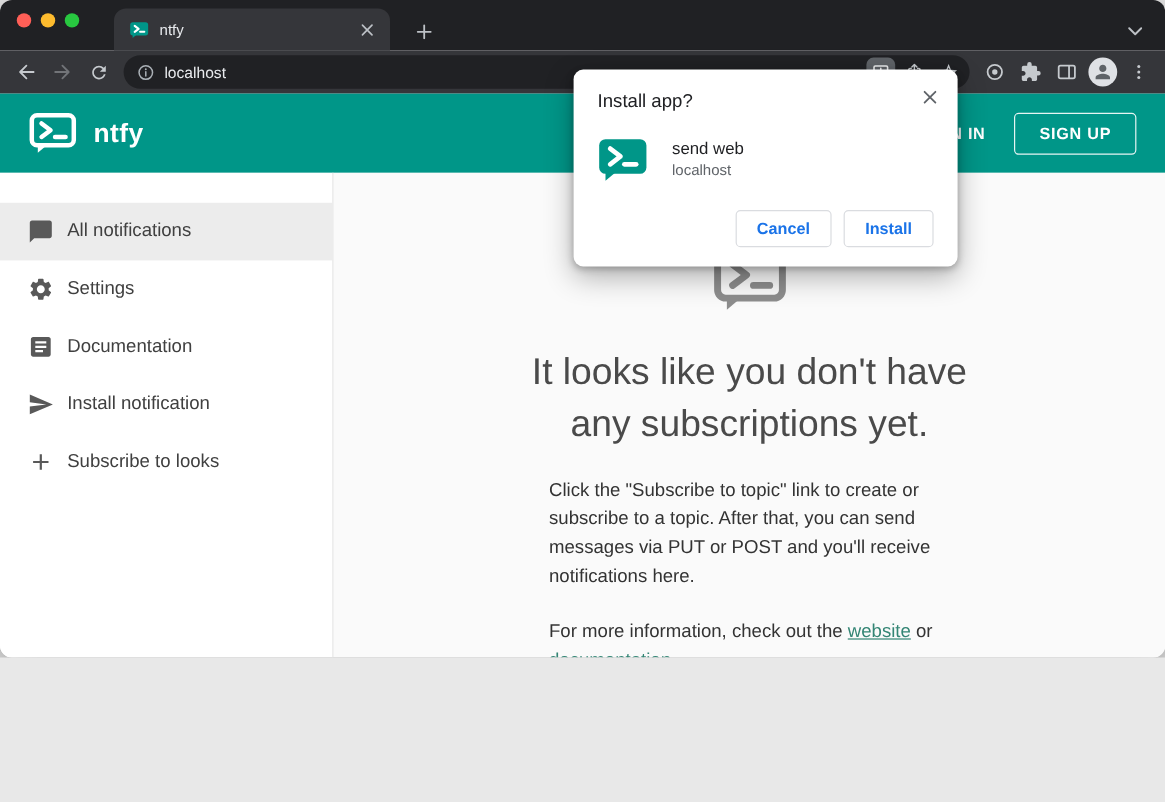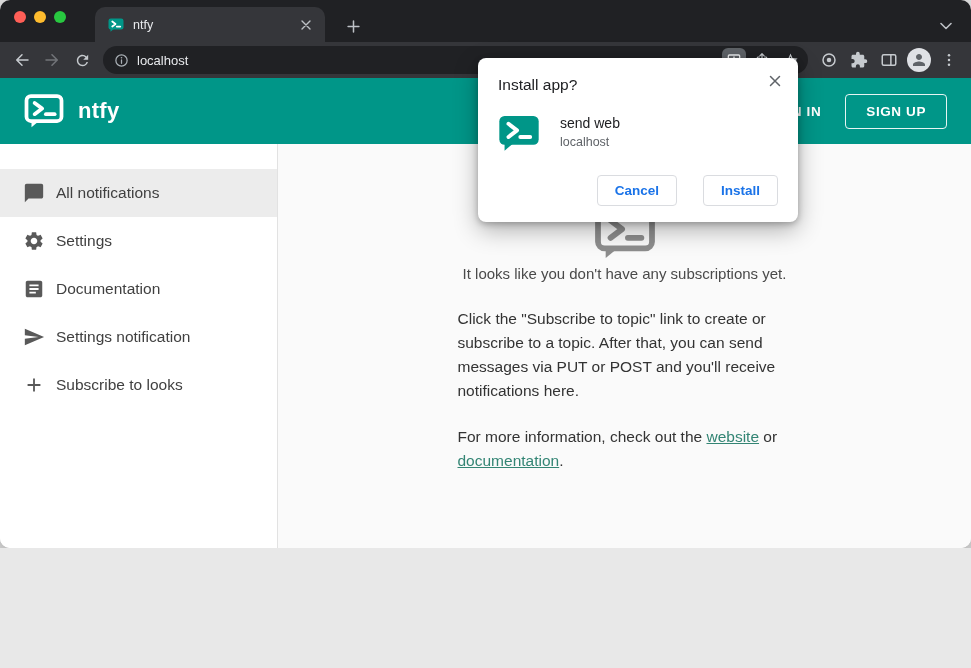--- a/index.html
+++ b/index.html
@@ -42,33 +42,33 @@
   .content { flex:1; display:flex; min-height:0; }
   .sidebar { width:278px; flex:0 0 auto; background:#fff; border-right:1px solid #e2e2e2; padding-top:25px; }
   .side-item { height:48px; display:flex; align-items:center; padding:0 16px 0 23px; cursor:pointer; }
   .side-item.selected { background:#ececec; }
   .side-icon { width:22px; height:22px; color:#595959; flex:0 0 auto; }
   .side-label { margin-left:11px; font-size:15.5px; color:#404040; }
 
   .main { flex:1; background:#fafafa; overflow:auto; }
   .empty { width:372px; margin:62px auto 0; text-align:center; }
   .empty-logo { width:62px; height:54px; color:#8d8d8d; }
-  .empty-heading { margin-top:0; font-size:15px; font-weight:400; line-height:1.38; color:#4a4a4a; }
+  .empty-heading { margin-top:24px; font-size:31px; font-weight:400; line-height:1.38; color:#4a4a4a; }
   .empty-para { width:334px; margin:22px auto 0; text-align:left; font-size:15.5px; line-height:1.55; color:#333; }
   .empty-para a { color:#338574; text-decoration:underline; cursor:pointer; }
 
   
   .dialog { position:absolute; left:478px; top:58px; width:320px; background:#fff; border-radius:8px; box-shadow:0 2px 6px rgba(0,0,0,.25), 0 8px 24px rgba(0,0,0,.3); z-index:50; padding:18px 20px 16px; color:#202124; }
   .dlg-title { font-size:15.5px; }
   .dlg-close { position:absolute; right:12px; top:12px; width:22px; height:22px; display:flex; align-items:center; justify-content:center; border-radius:50%; cursor:pointer; }
   .dlg-row { margin-top:19px; display:flex; align-items:flex-start; gap:20px; }
   .dlg-appicon { width:42px; height:40px; flex:0 0 auto; }
   .dlg-appname { font-size:14px; color:#202124; margin-top:2px; }
   .dlg-origin { font-size:12.5px; color:#5f6368; margin-top:4px; }
-  .dlg-actions { margin-top:22px; display:flex; justify-content:flex-end; gap:26px; }
+  .dlg-actions { margin-top:22px; display:flex; justify-content:flex-end; gap:10px; }
   .dlg-btn { font-family:inherit; font-size:13.5px; font-weight:bold; color:#1a73e8; background:#fff; border:1px solid #dadce0; border-radius:4px; padding:7px 17px; cursor:pointer; }
 </style>
 </head>
 <body>
 
 <div class="window">
 
   <div class="titlebar">
     <div class="traffic">
       <span class="tl-red"></span>
@@ -212,21 +212,21 @@
         <div class="side-item">
           <svg class="side-icon" viewBox="0 0 24 24">
               <path fill="currentColor" d="M19 3H5c-1.1 0-2 .9-2 2v14c0 1.1.9 2 2 2h14c1.1 0 2-.9 2-2V5c0-1.1-.9-2-2-2zm-5 14H7v-2h7v2zm3-4H7v-2h10v2zm0-4H7V7h10v2z"></path>
             </svg>
           <span class="side-label">Documentation</span>
         </div>
         <div class="side-item">
           <svg class="side-icon" viewBox="0 0 24 24">
               <path fill="currentColor" d="M2.01 21L23 12 2.01 3 2 10l15 2-15 2z"></path>
             </svg>
-          <span class="side-label">Settings notification</span>
+          <span class="side-label">Install notification</span>
         </div>
         <div class="side-item">
           <svg class="side-icon" viewBox="0 0 24 24">
               <path fill="currentColor" d="M19 13h-6v6h-2v-6H5v-2h6V5h2v6h6v2z"></path>
             </svg>
           <span class="side-label">Subscribe to looks</span>
         </div>
       </nav>
 
       <main class="main">

